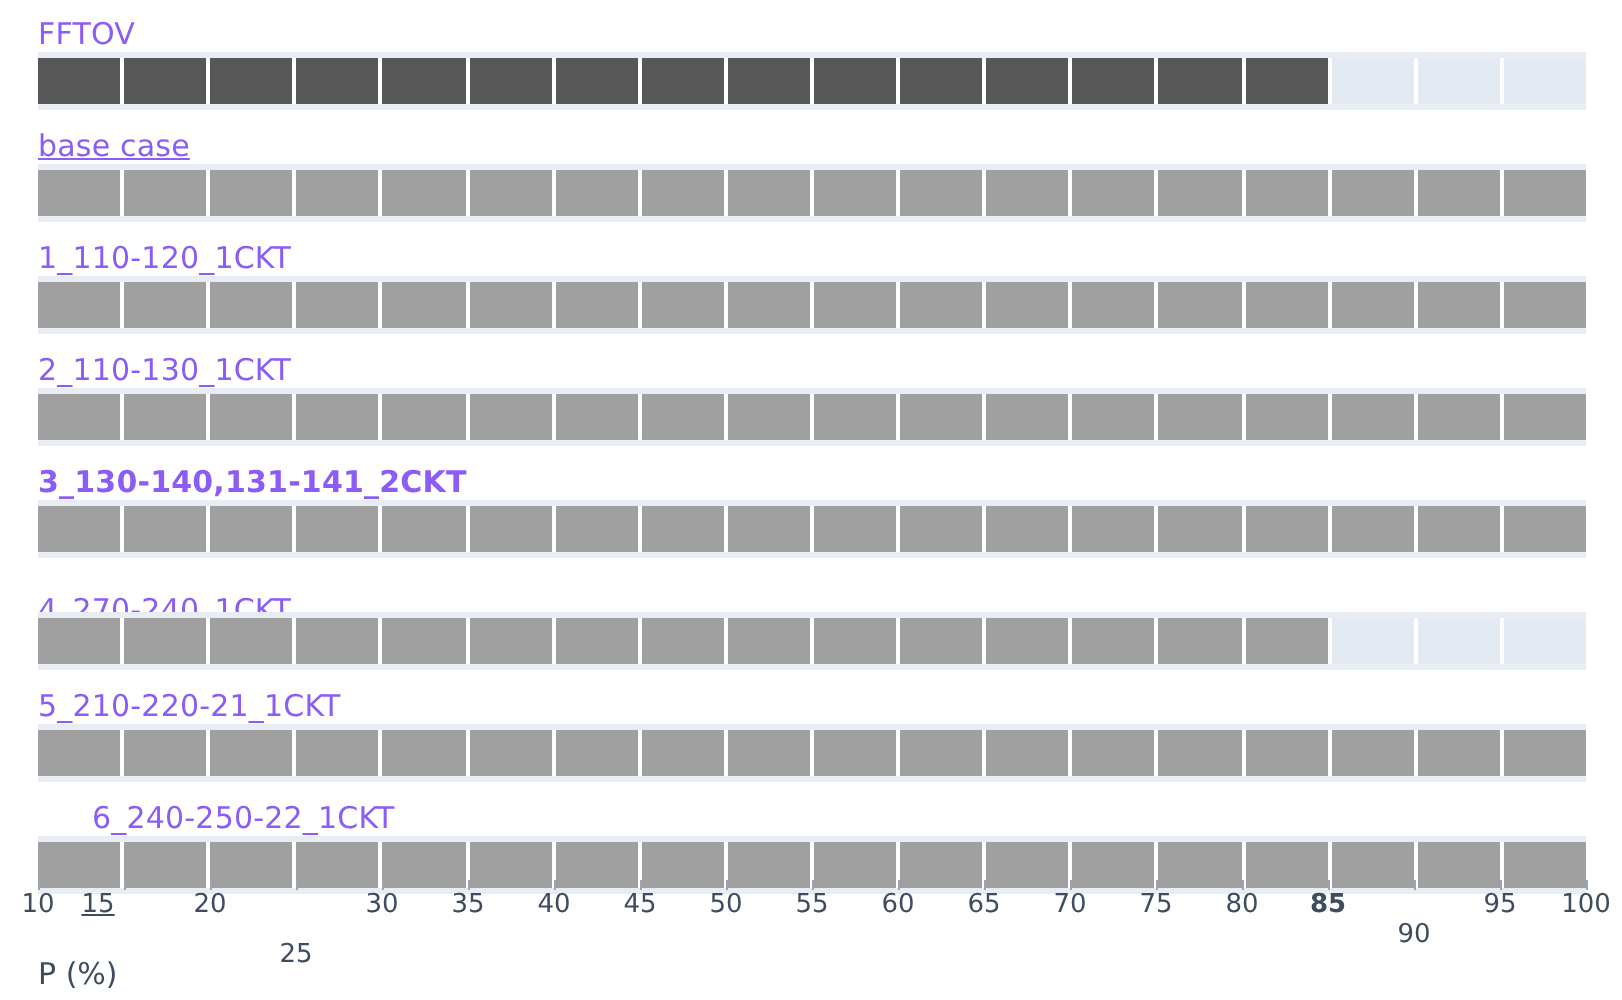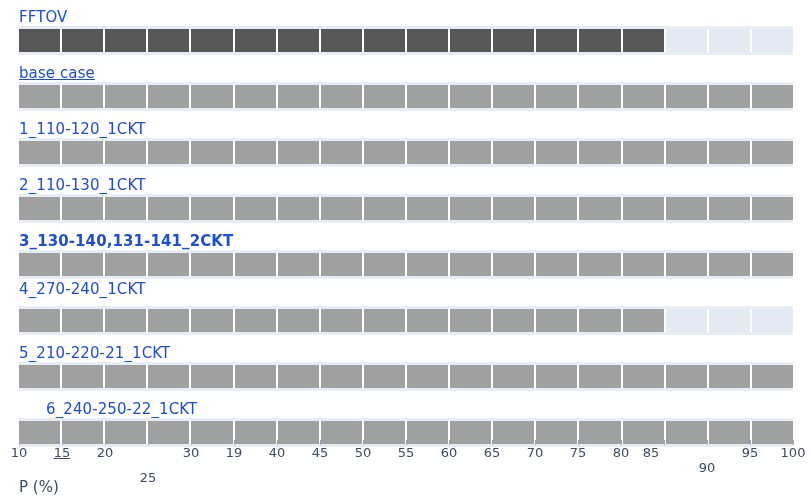--- a/index.html
+++ b/index.html
@@ -26,21 +26,21 @@
   .row {
     position: absolute;
     left: 0;
     width: 811px;
   }
 
   .row-label {
     position: absolute;
     left: 19px;
     font-size: 15px;
-    color: #1d4ed8;
+    color: #8b5cf6;
     letter-spacing: 0.1px;
     white-space: nowrap;
   }
 
   .bar-track {
     position: absolute;
     left: 19px;
     width: 774px;
     height: 23px;
     background: #e4eaf2;
@@ -229,21 +229,21 @@
           <div class="seg filled"></div>
           <div class="seg filled"></div>
           <div class="seg filled"></div>
           <div class="seg filled"></div>
           <div class="seg filled"></div>
           <div class="seg filled"></div>
           <div class="seg filled"></div>
         </div>
       </div>
       <div class="row">
-        <div class="row-label" style="top: 280px;">4_270-240_1CKT</div>
+        <div class="row-label" style="top: 296px;">4_270-240_1CKT</div>
         <div class="bar-halo-top" style="top: 306px;"></div>
         <div class="bar-halo-bottom" style="top: 332px;"></div>
         <div class="bar-track" style="top: 309px;">
           <div class="seg filled"></div>
           <div class="seg filled"></div>
           <div class="seg filled"></div>
           <div class="seg filled"></div>
           <div class="seg filled"></div>
           <div class="seg filled"></div>
           <div class="seg filled"></div>
@@ -309,49 +309,49 @@
           <div class="seg filled"></div>
           <div class="seg filled"></div>
         </div>
       </div>
     </div>
 
   <div id="axis">
       <div class="tick" style="left: 0px;"></div>
       <div class="tick-label" style="left: 0px;">10</div>
       <div class="tick" style="left: 43px;"></div>
-      <div class="tick-label" style="left: 43px; text-decoration: underline;">15</div>
+      <div class="tick-label" style="left: 30px; text-decoration: underline;">15</div>
       <div class="tick" style="left: 86px;"></div>
       <div class="tick-label" style="left: 86px;">20</div>
       <div class="tick" style="left: 129px;"></div>
       <div class="tick-label" style="left: 129px; margin-top: 25px;">25</div>
       <div class="tick" style="left: 172px;"></div>
       <div class="tick-label" style="left: 172px;">30</div>
       <div class="tick" style="left: 215px;"></div>
-      <div class="tick-label" style="left: 215px;">19</div>
+      <div class="tick-label" style="left: 215px;">35</div>
       <div class="tick" style="left: 258px;"></div>
       <div class="tick-label" style="left: 258px;">40</div>
       <div class="tick" style="left: 301px;"></div>
       <div class="tick-label" style="left: 301px;">45</div>
       <div class="tick" style="left: 344px;"></div>
       <div class="tick-label" style="left: 344px;">50</div>
       <div class="tick" style="left: 387px;"></div>
       <div class="tick-label" style="left: 387px;">55</div>
       <div class="tick" style="left: 430px;"></div>
       <div class="tick-label" style="left: 430px;">60</div>
       <div class="tick" style="left: 473px;"></div>
       <div class="tick-label" style="left: 473px;">65</div>
       <div class="tick" style="left: 516px;"></div>
       <div class="tick-label" style="left: 516px;">70</div>
       <div class="tick" style="left: 559px;"></div>
       <div class="tick-label" style="left: 559px;">75</div>
       <div class="tick" style="left: 602px;"></div>
       <div class="tick-label" style="left: 602px;">80</div>
       <div class="tick" style="left: 645px;"></div>
-      <div class="tick-label" style="left: 632px;">85</div>
+      <div class="tick-label" style="left: 645px; font-weight: bold;">85</div>
       <div class="tick" style="left: 688px;"></div>
       <div class="tick-label" style="left: 688px; margin-top: 15px;">90</div>
       <div class="tick" style="left: 731px;"></div>
       <div class="tick-label" style="left: 731px;">95</div>
       <div class="tick" style="left: 774px;"></div>
       <div class="tick-label" style="left: 774px;">100</div>
     </div>
 
   <div id="axis-title">P (%)</div>
 </div>

